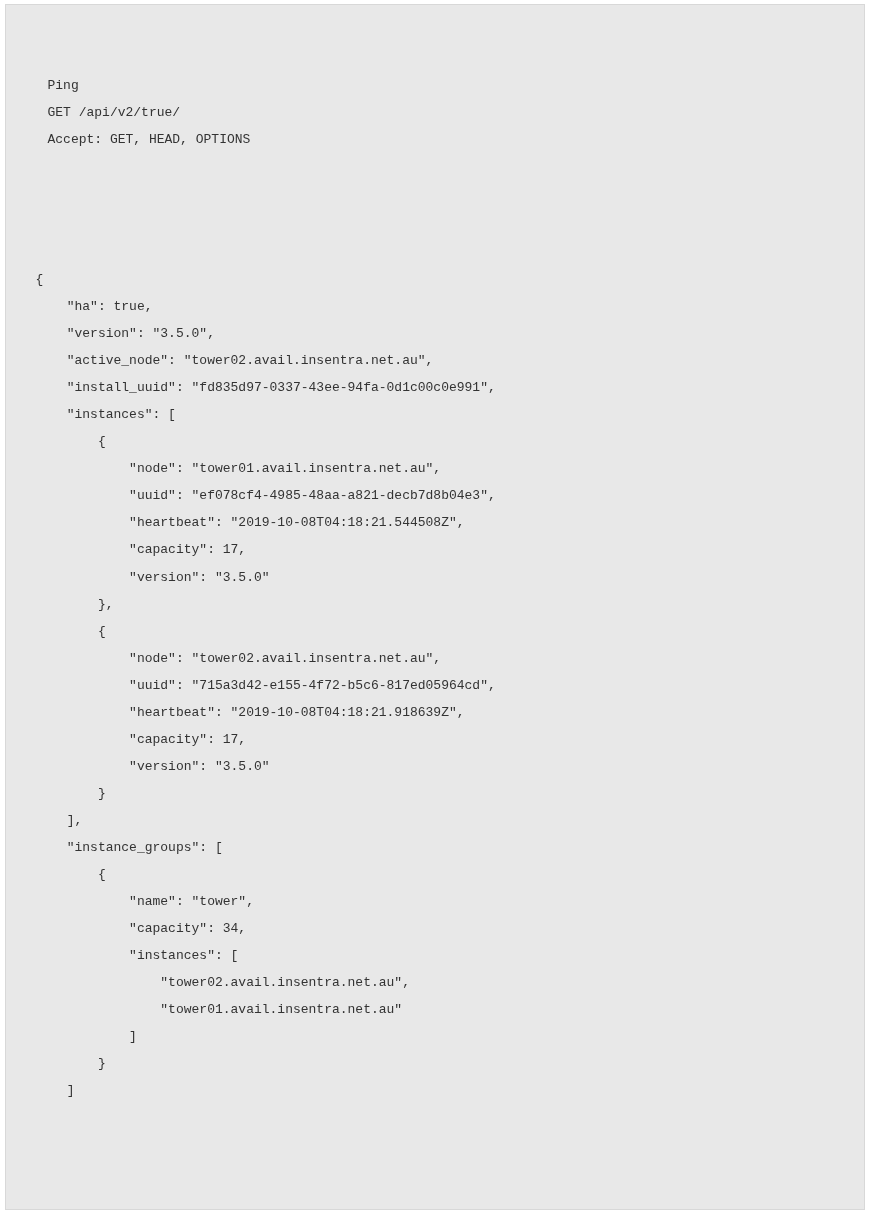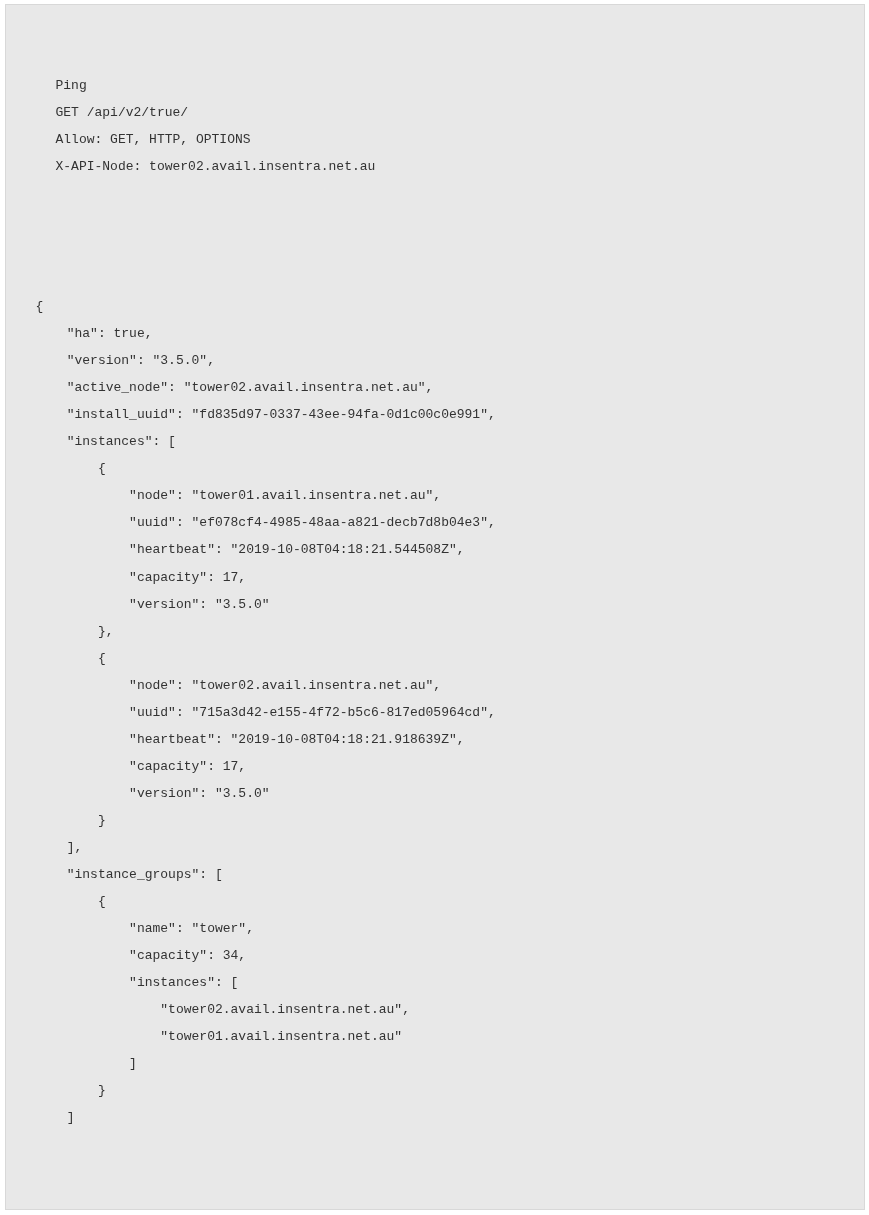--- a/index.html
+++ b/index.html
@@ -16,26 +16,26 @@
       background: #e8e8e8;
       border: 1px solid #d8d8d8;
       box-sizing: border-box;
       padding: 40px 30px 20px 30px;
       line-height: 2.08;
       white-space: pre;
       overflow: hidden;
       min-height: 1206px;
     }
     .header-block {
-      margin-left: 20px;
+      margin-left: 12px;
       margin-bottom: 6px;
     }
     .body-block {
       margin-top: 80px;
     }
   </style>
 </head>
 <body>
 
 <div class="container">
-<div class="header-block"><div>Ping</div><div>GET /api/v2/true/</div><div>Allow: GET, HTTP, OPTIONS</div><div>X-API-Node: tower02.avail.insentra.net.au</div></div>
+<div class="header-block"><div>Ping</div><div>GET /api/v2/true/</div><div>Accept: GET, HEAD, OPTIONS</div></div>
 <div class="body-block"><div>{</div><div>    "ha": true,</div><div>    "version": "3.5.0",</div><div>    "active_node": "tower02.avail.insentra.net.au",</div><div>    "install_uuid": "fd835d97-0337-43ee-94fa-0d1c00c0e991",</div><div>    "instances": [</div><div>        {</div><div>            "node": "tower01.avail.insentra.net.au",</div><div>            "uuid": "ef078cf4-4985-48aa-a821-decb7d8b04e3",</div><div>            "heartbeat": "2019-10-08T04:18:21.544508Z",</div><div>            "capacity": 17,</div><div>            "version": "3.5.0"</div><div>        },</div><div>        {</div><div>            "node": "tower02.avail.insentra.net.au",</div><div>            "uuid": "715a3d42-e155-4f72-b5c6-817ed05964cd",</div><div>            "heartbeat": "2019-10-08T04:18:21.918639Z",</div><div>            "capacity": 17,</div><div>            "version": "3.5.0"</div><div>        }</div><div>    ],</div><div>    "instance_groups": [</div><div>        {</div><div>            "name": "tower",</div><div>            "capacity": 34,</div><div>            "instances": [</div><div>                "tower02.avail.insentra.net.au",</div><div>                "tower01.avail.insentra.net.au"</div><div>            ]</div><div>        }</div><div>    ]</div></div>
 </div>
 
 </body></html>

